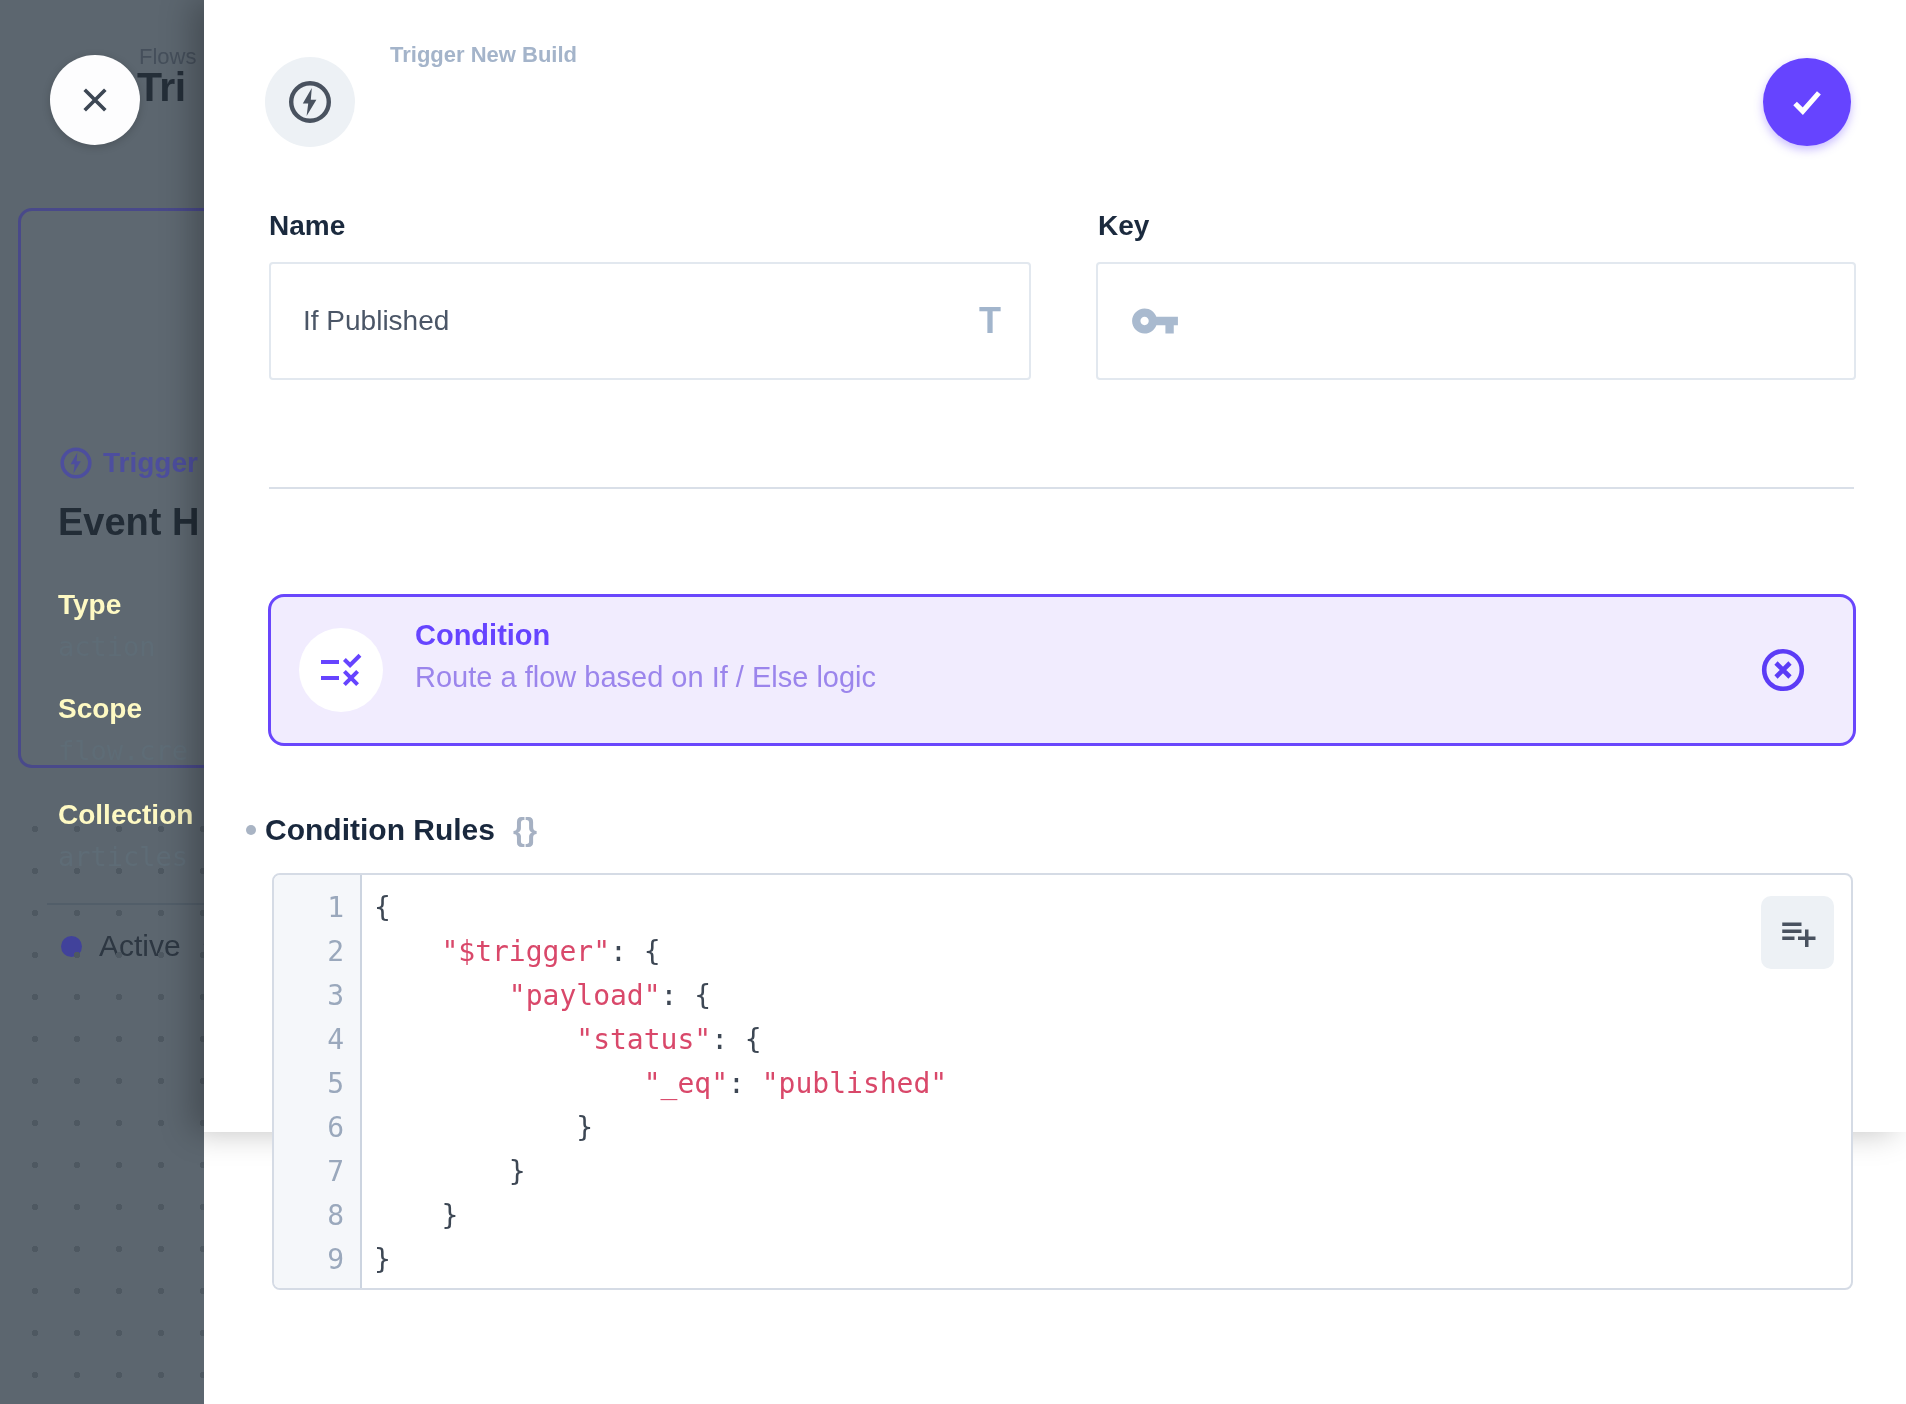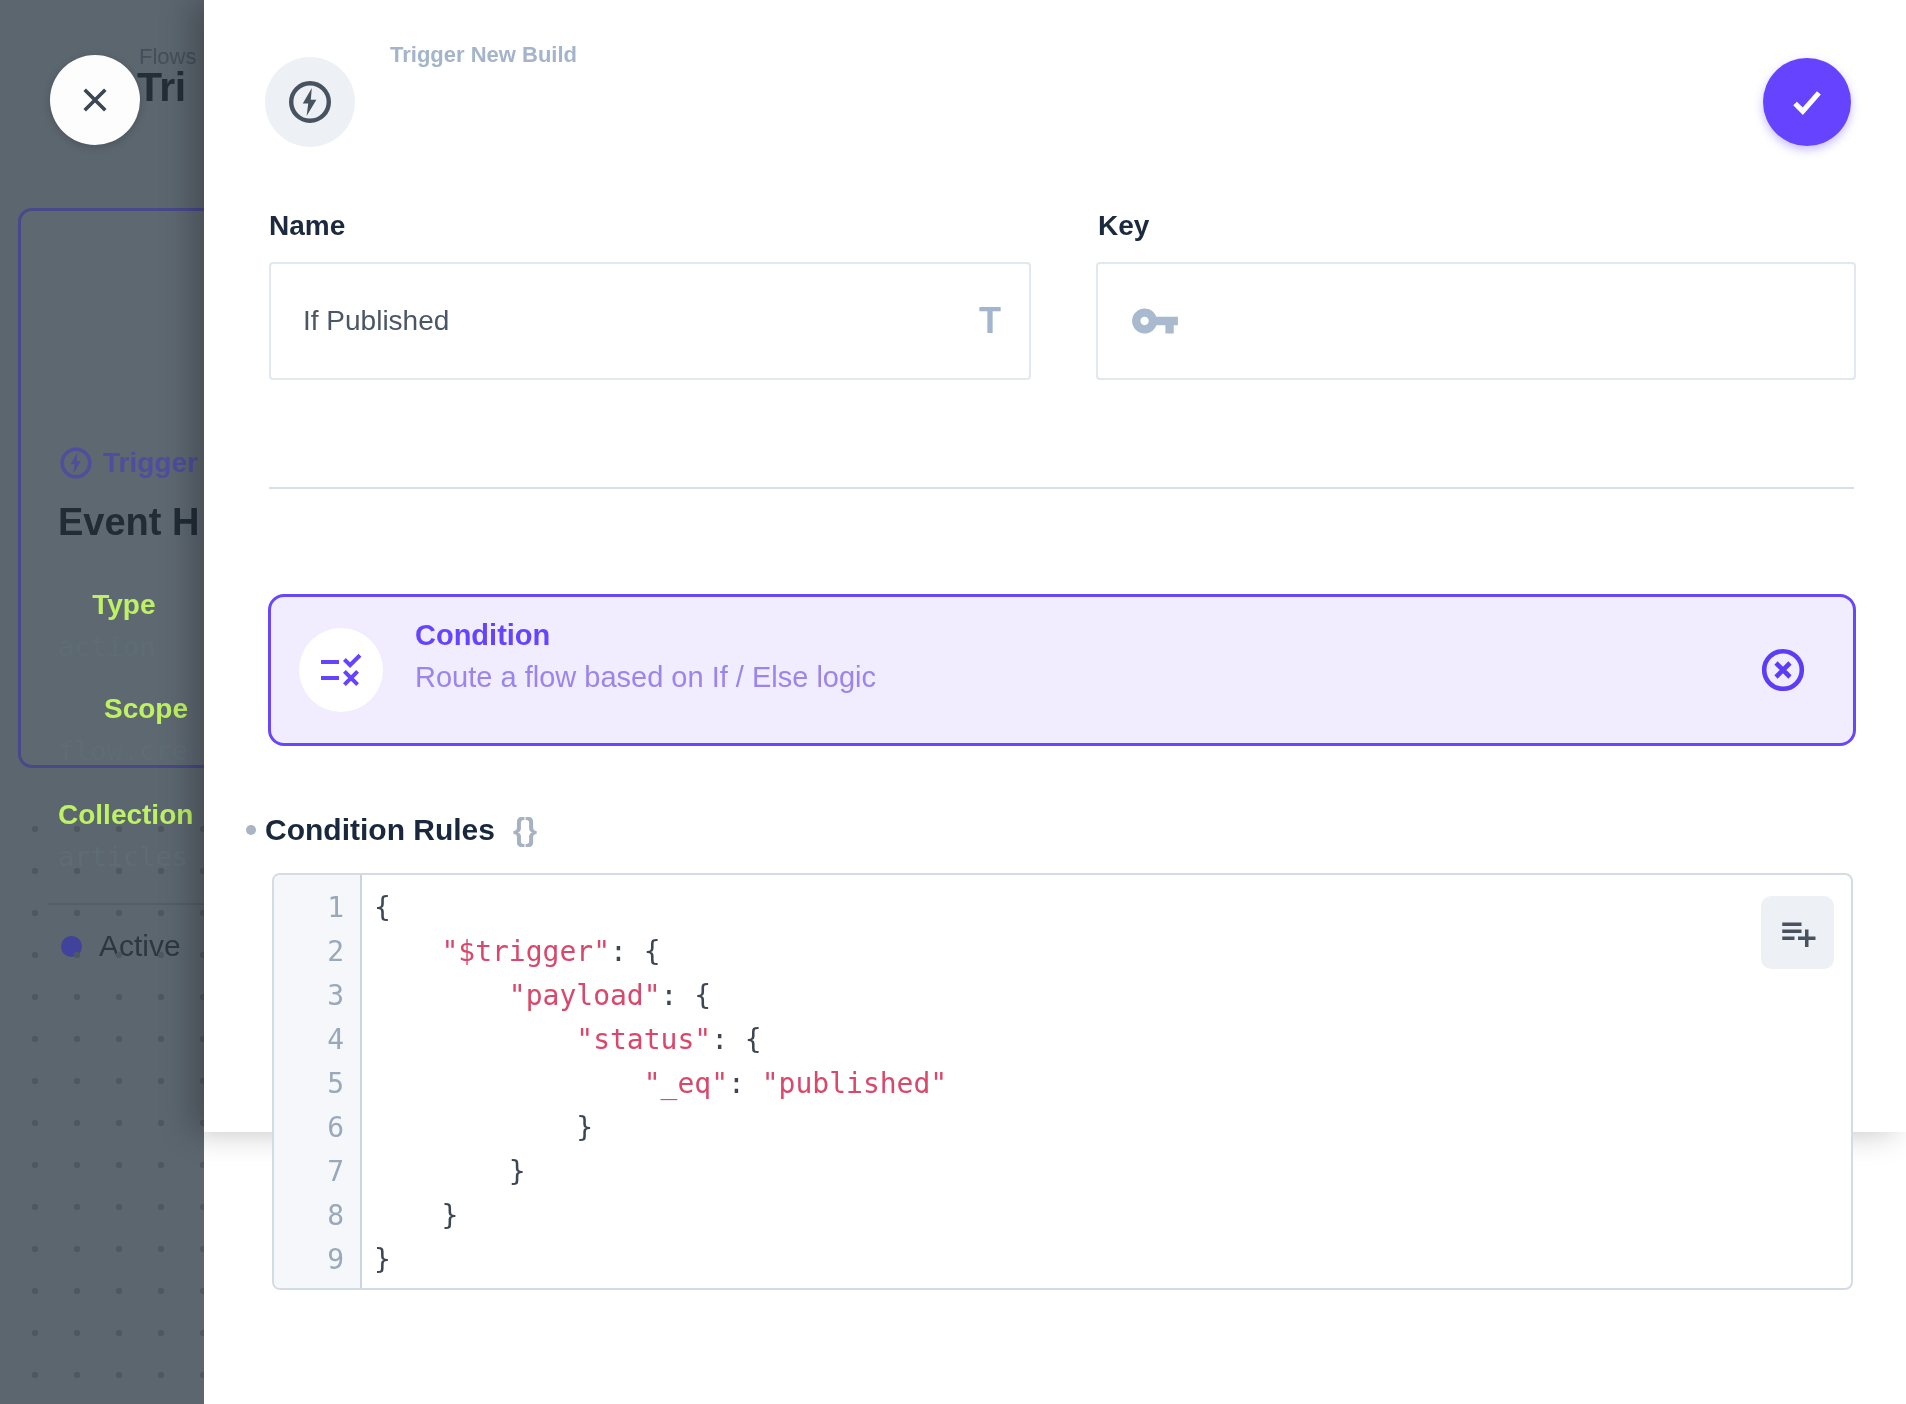--- a/index.html
+++ b/index.html
@@ -16,21 +16,21 @@
               color:#242e38; letter-spacing:-0.5px; white-space:nowrap; }
   .close-btn { position:absolute; left:50px; top:55px; width:90px; height:90px; border-radius:50%;
                background:#fdfdfe; display:flex; align-items:center; justify-content:center;
                box-shadow:0 2px 8px rgba(0,0,0,0.18); cursor:pointer; }
   .flow-panel { position:absolute; left:18px; top:208px; width:236px; height:560px;
                 border:3px solid #49498a; border-radius:14px; background:rgba(255,255,255,0.015); }
   .fp-head { position:absolute; left:37px; top:234px; display:flex; align-items:center; gap:9px; }
   .fp-head-label { font-size:28px; font-weight:700; color:#4d4e9e; white-space:nowrap; }
   .fp-title { position:absolute; left:37px; top:290px; font-size:38px; font-weight:700;
               color:#222c36; white-space:nowrap; }
-  .fp-field-label { font-size:28px; font-weight:700; color:#bef264; white-space:nowrap;text-align:right; }
+  .fp-field-label { font-size:28px; font-weight:700; color:#fef9c3; white-space:nowrap; }
   .fp-field-value { font-family:"DejaVu Sans Mono", monospace; font-size:27px; color:#5e6c76;
                     white-space:nowrap; margin-top:10px; }
   .fp-f0 { position:absolute; left:37px; top:378px; }
   .fp-f1 { position:absolute; left:37px; top:482px; }
   .fp-f2 { position:absolute; left:37px; top:588px; }
   .fp-divider { position:absolute; left:26px; top:692px; width:226px; height:2px; background:#525e69; }
   .fp-status { position:absolute; left:40px; top:718px; display:flex; align-items:center; gap:17px; }
   .fp-status-dot { width:21px; height:21px; border-radius:50%; background:#41429b; }
   .fp-status-label { font-size:30px; font-weight:500; color:#2d3742; }
   .dots { position:absolute; left:0; top:790px; width:204px; height:614px;

